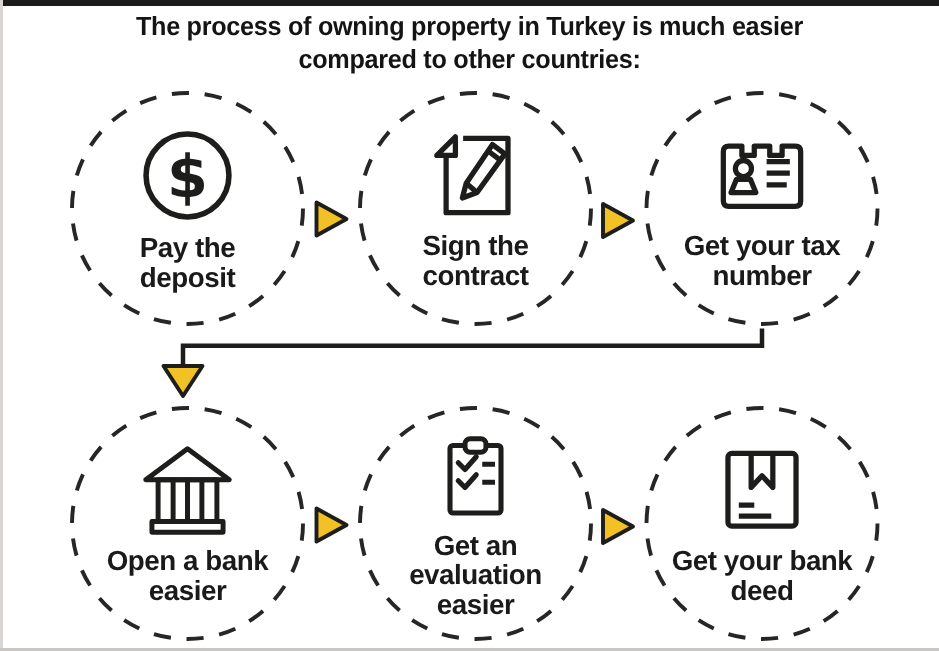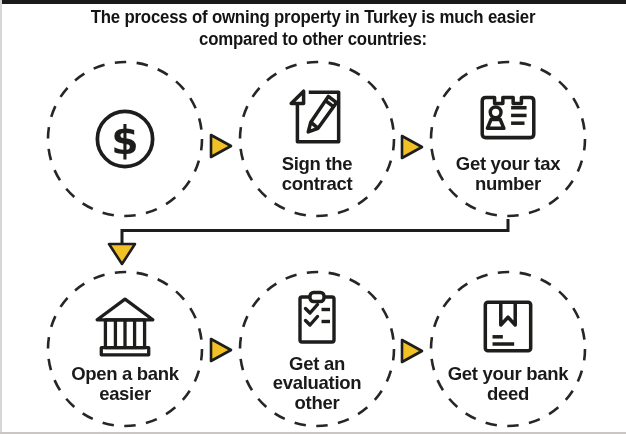--- a/index.html
+++ b/index.html
@@ -61,20 +61,21 @@
   </div>
 
   <div class="step" id="step1">
     <svg class="ring" width="158" height="158">
       <circle cx="79" cy="79" r="77" fill="none" stroke="#262626" stroke-width="2.6" stroke-dasharray="11.5 10.5"></circle>
     </svg>
     <svg class="icon" width="68" height="68" viewBox="0 0 64 64">
       <circle cx="32" cy="32" r="26" fill="none" stroke="#1d1d1b" stroke-width="3.5"></circle>
       <text x="32" y="33.5" text-anchor="middle" dominant-baseline="central" font-family="DejaVu Sans, sans-serif" font-size="37" font-weight="bold" fill="#1d1d1b">$</text>
     </svg>
+    <div class="label">Pay the deposit</div>
   </div>
 
   <div class="step" id="step3">
     <svg class="ring" width="158" height="158">
       <circle cx="79" cy="79" r="77" fill="none" stroke="#262626" stroke-width="2.6" stroke-dasharray="11.5 10.5"></circle>
     </svg>
     <svg class="icon" width="66" height="66" viewBox="0 0 64 64">
       <g fill="none" stroke="#1d1d1b" stroke-width="3.4" stroke-linejoin="round">
         <path d="M10.5 13 H19 V19 H27 V13 H37 V19 H45 V13 H53.5 Q57 13 57 16.5 V48.5 Q57 52 53.5 52 H10.5 Q7 52 7 48.5 V16.5 Q7 13 10.5 13 Z"></path>
         <circle cx="20" cy="27.5" r="5.2"></circle>
@@ -127,21 +128,21 @@
     <svg class="icon" width="64" height="64" viewBox="0 0 64 64">
       <g fill="none" stroke="#1d1d1b" stroke-width="3.4" stroke-linejoin="round">
         <rect x="15" y="11" width="34" height="45" rx="2"></rect>
         <rect x="25" y="6.5" width="14" height="9" rx="3.5" fill="#ffffff"></rect>
         <path d="M20.5 22.5 L25 27 L32.5 18.5" stroke-linecap="round"></path>
         <line x1="36.5" y1="23.5" x2="45" y2="23.5"></line>
         <path d="M20.5 34.5 L25 39 L32.5 30.5" stroke-linecap="round"></path>
         <line x1="36.5" y1="35.5" x2="45" y2="35.5"></line>
       </g>
     </svg>
-    <div class="label">Get an evaluation other</div>
+    <div class="label">Get an evaluation easier</div>
   </div>
 
   <div class="step" id="step6">
     <svg class="ring" width="158" height="158">
       <circle cx="79" cy="79" r="77" fill="none" stroke="#262626" stroke-width="2.6" stroke-dasharray="11.5 10.5"></circle>
     </svg>
     <svg class="icon" width="66" height="66" viewBox="0 0 64 64">
       <g fill="none" stroke="#1d1d1b" stroke-width="3.4" stroke-linejoin="round">
         <rect x="10" y="8" width="44" height="47" rx="2.5"></rect>
         <path d="M25 9.5 V30 L32 22.5 L39 30 V9.5"></path>

